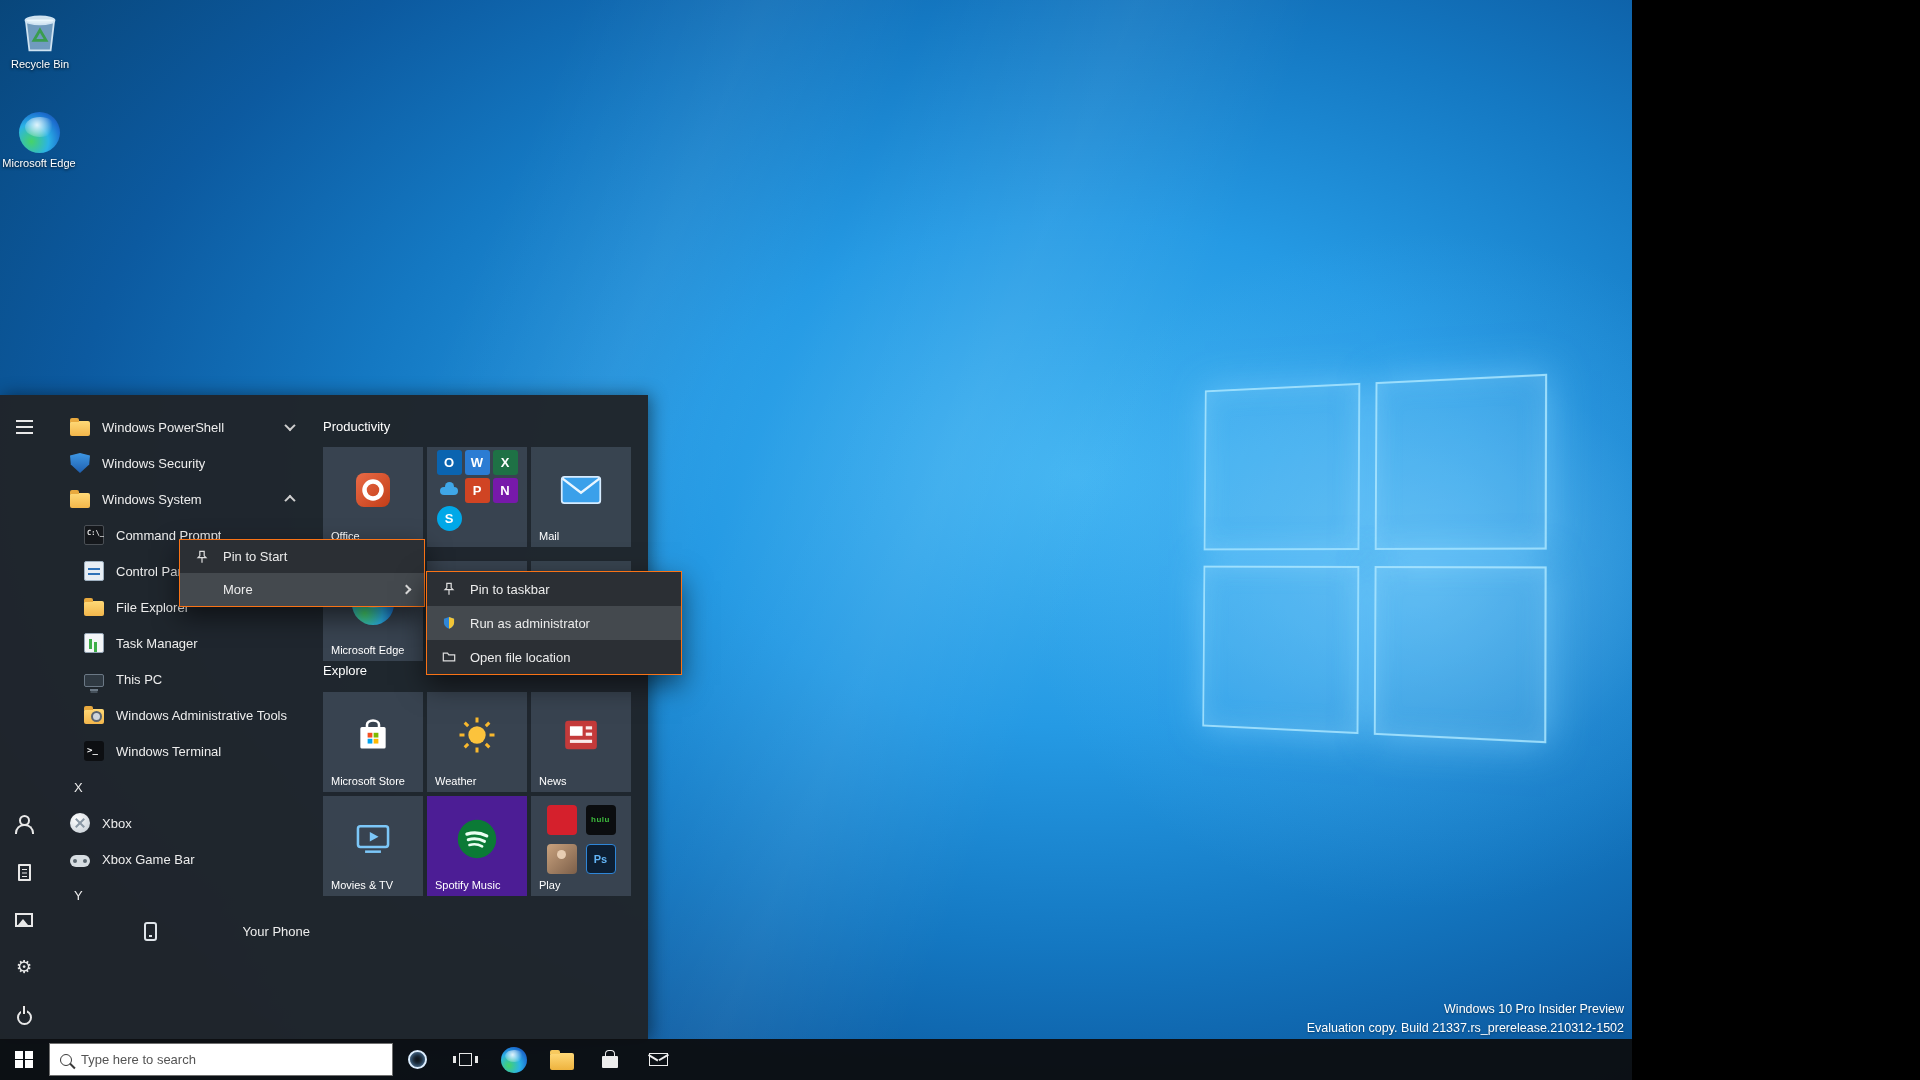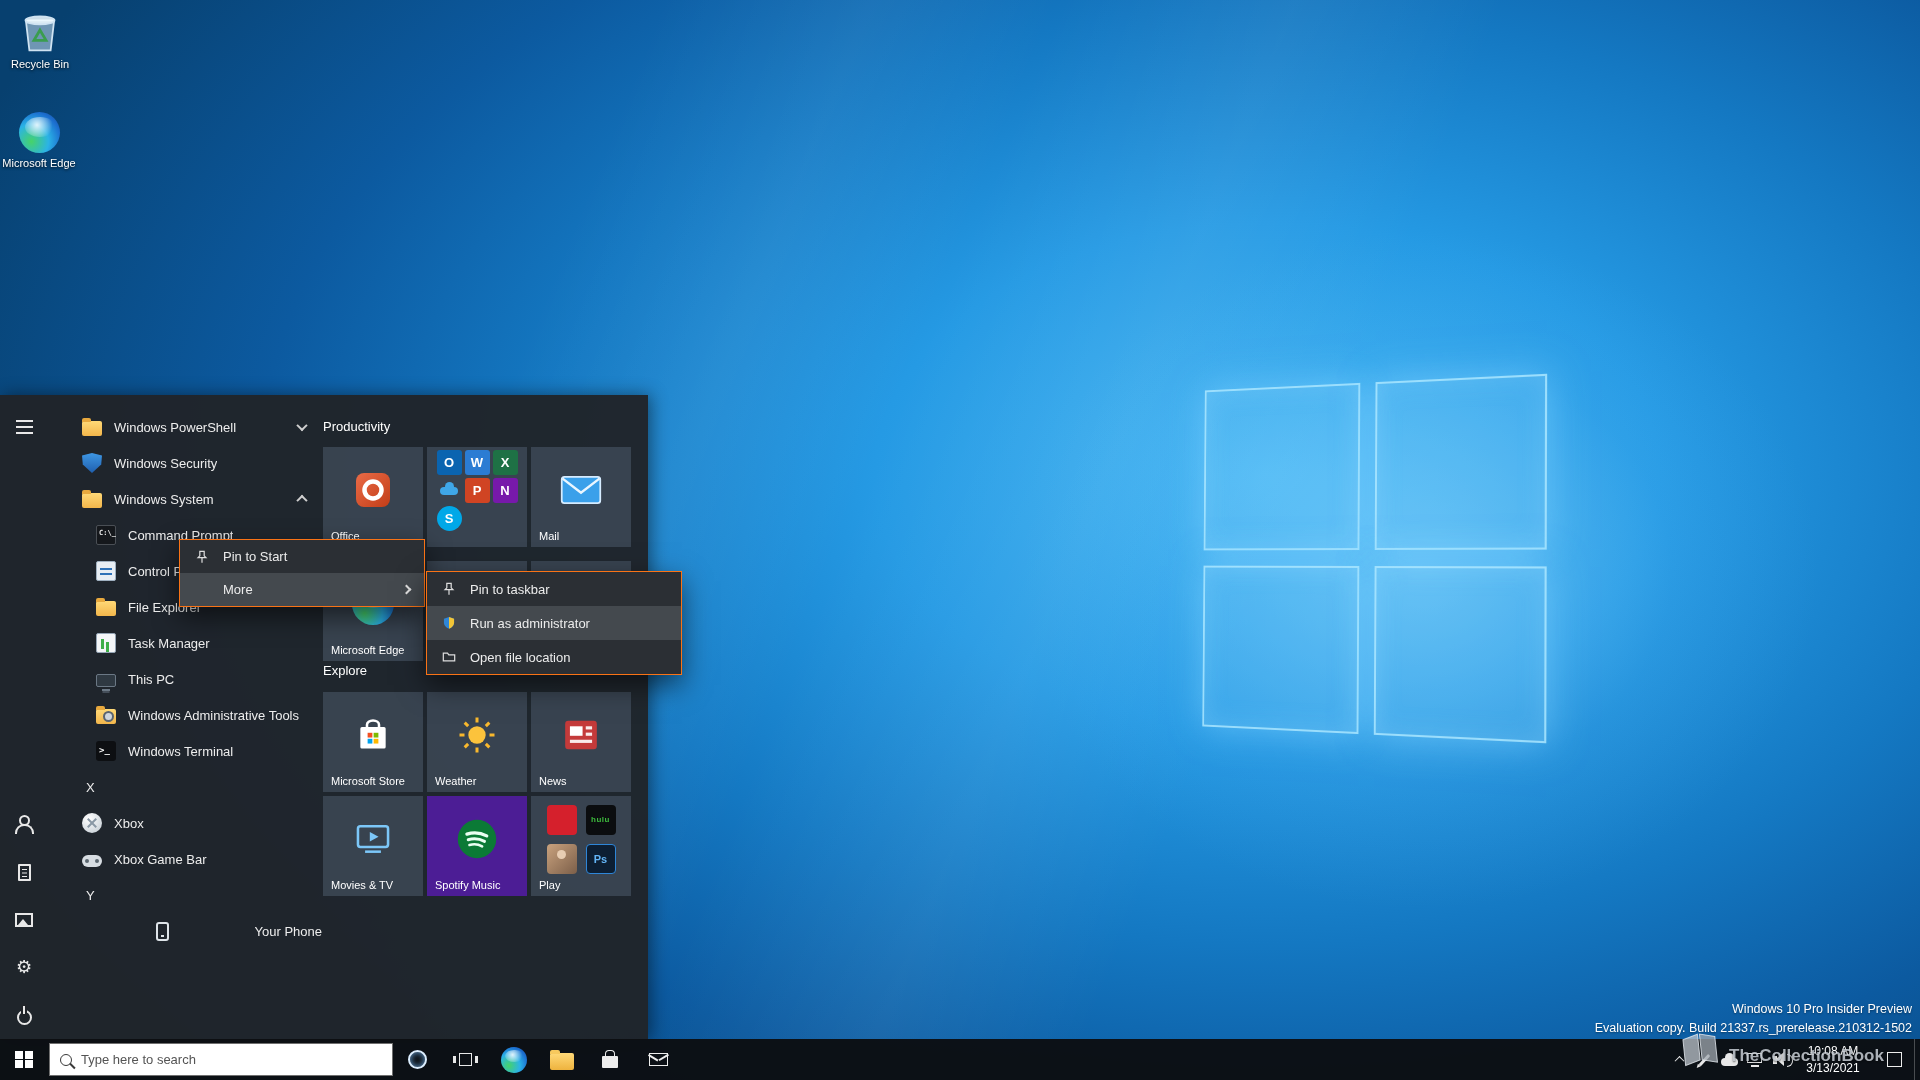--- a/index.html
+++ b/index.html
@@ -1,18 +1,18 @@
 <!DOCTYPE html>
 <html><head>
 <meta charset="utf-8">
 <style>
   *{margin:0;padding:0;box-sizing:border-box}
   html,body{width:1920px;height:1080px;overflow:hidden;background:#000}
   body{font-family:"Liberation Sans","DejaVu Sans",sans-serif;}
-  #screen{position:relative;width:1920px;height:1080px;overflow:hidden}
+  #screen{position:relative;width:1632px;height:1080px;overflow:hidden}
 
   
   .wallpaper{position:absolute;inset:0;background:
     radial-gradient(1400px 900px at 66% 44%, #41b4f2 0%, #259ae4 28%, #1478c2 52%, #0c5aa0 72%, #07406f 100%);}
   .beams{position:absolute;inset:0;background:linear-gradient(112deg,
     rgba(255,255,255,0) 28%, rgba(255,255,255,.05) 37%, rgba(255,255,255,0) 45%,
     rgba(255,255,255,.06) 55%, rgba(255,255,255,0) 64%);}
   .logo-glow{position:absolute;left:1020px;top:230px;width:800px;height:680px;
     background:radial-gradient(closest-side, rgba(150,220,255,.45), rgba(100,190,250,.12) 63%, rgba(0,0,0,0) 100%);}
   .win-logo{position:absolute;left:1188px;top:382px;width:358px;height:352px;display:grid;
@@ -34,21 +34,21 @@
     font-size:12.5px;line-height:1.55;text-shadow:0 1px 2px rgba(0,0,0,.4)}
   .collection{position:absolute;left:1680px;top:1032px;z-index:40;display:flex;align-items:flex-end;gap:9px;
     color:rgba(208,214,221,.82);font-size:17px;font-weight:bold;pointer-events:none;
     text-shadow:0 1px 2px rgba(0,0,0,.55)}
 
   
   .start-menu{position:absolute;left:0;top:395px;width:648px;height:645px;z-index:10;
     background:rgba(32,36,41,.97);box-shadow:3px 0 16px rgba(0,0,0,.45);color:#ededed}
   .rail-btn{position:absolute;left:0;width:48px;height:48px;display:flex;align-items:center;
     justify-content:center;cursor:pointer}
-  .app-list{position:absolute;left:60px;top:14px;width:268px}
+  .app-list{position:absolute;left:48px;top:14px;width:268px}
   .app-row{height:36px;display:flex;align-items:center;gap:12px;padding:0 6px 0 22px;font-size:13px;
     white-space:nowrap;cursor:pointer}
   .app-row.child{padding-left:36px}
   .app-row .alabel{overflow:hidden;text-overflow:ellipsis}
   .section-row{height:36px;display:flex;align-items:center;padding-left:26px;font-size:13px;cursor:pointer}
   .chev{width:8px;height:8px;border-right:2px solid #cfcfcf;border-bottom:2px solid #cfcfcf;
     margin-left:auto;margin-right:16px;flex:0 0 auto}
   .chev-down{transform:rotate(45deg) translate(-1px,-1px)}
   .chev-up{transform:rotate(-135deg) translate(-1px,-1px)}
 

